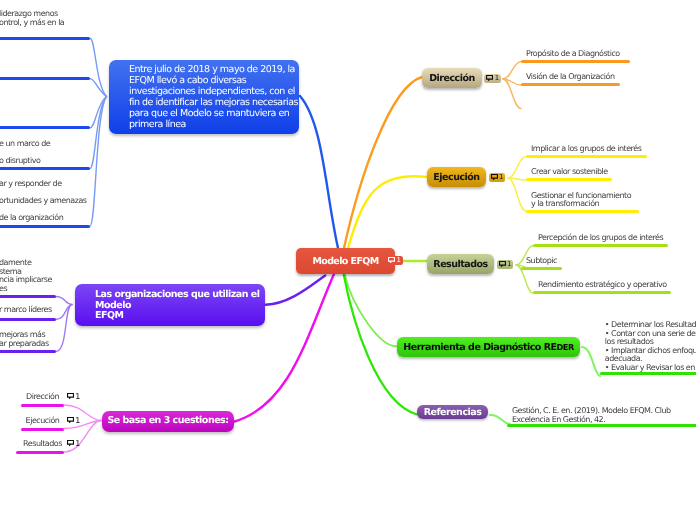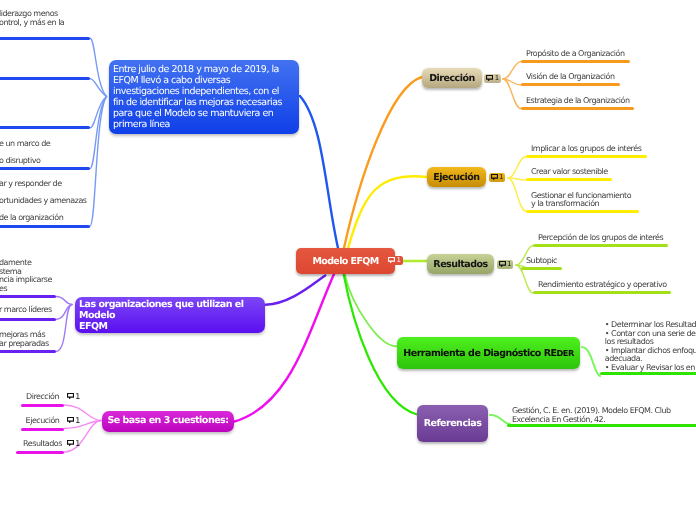--- a/index.html
+++ b/index.html
@@ -41,47 +41,47 @@
   
   .n-central{left:296px;top:248px;width:99px;height:26px;border-radius:5px;
     background:linear-gradient(#e5573f,#dd4730);
     box-shadow:0 1.5px 2.5px rgba(0,0,0,.30);
     color:#fff;letter-spacing:-0.6px;}
   .b-central{left:386px;top:256px;background:#e2503a;color:#fff;}
 
   
   .note{position:absolute;box-sizing:border-box;border-radius:7px;z-index:5;
         color:#fff;font-size:9.5px;line-height:10.85px;white-space:pre;
-        display:flex;align-items:center;padding:2px 4px 0;letter-spacing:-0.5px;
+        display:flex;align-items:center;padding:2px 20px 0;letter-spacing:-0.5px;
         box-shadow:0 2px 3px rgba(0,0,0,.25);}
   .nb-blue{left:109px;top:60px;width:190px;height:74px;
            background:linear-gradient(#4272f0,#0f3fe8);}
-  .nb-purple{left:75px;top:297px;width:190px;height:36px;font-weight:bold;
-           background:linear-gradient(#7c46f5,#5a0ef0);align-items:flex-end;}
+  .nb-purple{left:75px;top:284px;width:190px;height:42px;font-weight:bold;
+           background:linear-gradient(#7c46f5,#5a0ef0);}
   .nb-magenta{left:102px;top:411px;width:132px;height:21px;font-weight:bold;
            background:linear-gradient(#d92ada,#bc03bc);justify-content:center;padding:0 4px;}
 
   
   .n-direccion{left:422px;top:68px;width:60px;height:20px;color:#141414;
     background:linear-gradient(#e8dcb8,#b5a77f);box-shadow:0 1.5px 2.5px rgba(0,0,0,.28);}
   .b-direccion{left:484.3px;top:73.6px;background:linear-gradient(#ddd0ac,#bcae86);color:#141414;}
 
   .n-ejecucion{left:427px;top:167px;width:59px;height:20px;color:#141414;
     background:linear-gradient(#f2b81c,#c68d06);box-shadow:0 1.5px 2.5px rgba(0,0,0,.28);}
   .b-ejecucion{left:488.5px;top:172.8px;background:linear-gradient(#eab21b,#d29c10);color:#141414;}
 
   .n-resultados{left:427px;top:254px;width:67px;height:20px;color:#141414;
     background:linear-gradient(#c6d297,#97a567);box-shadow:0 1.5px 2.5px rgba(0,0,0,.28);}
   .b-resultados{left:496.5px;top:260px;background:linear-gradient(#bdc890,#a6b375);color:#141414;}
 
-  .n-herramienta{left:397px;top:337px;width:183px;height:32px;color:#0c0c0c;
+  .n-herramienta{left:397px;top:337px;width:183px;height:20px;color:#0c0c0c;
     background:linear-gradient(#4ef01e,#2ec40b);box-shadow:0 1.5px 2.5px rgba(0,0,0,.28);}
   .n-herramienta .small2{font-size:8.2px;}
 
-  .n-referencias{left:417px;top:405px;width:71px;height:37px;color:#fff;
+  .n-referencias{left:417px;top:405px;width:71px;height:14px;color:#fff;
     background:linear-gradient(#8a5fb0,#6a3b94);box-shadow:0 1.5px 2.5px rgba(0,0,0,.28);align-items:center;}
 </style>
 </head>
 <body>
 
 <div id="stage">
   <svg class="links" viewBox="0 0 696 520">
     <g fill="none" stroke-linecap="round">
 
       <path d="M300,96 C323.4,123.5 325.2,190.9 338,248" stroke="#1f57ef" stroke-width="2.4"></path>
@@ -189,29 +189,25 @@
   <div class="node n-herramienta">
     <span>Herramienta de Diagnóstico RE</span>
       <span class="small2">DER</span>
   </div>
 
   <div class="node n-referencias">
     <span>Referencias</span>
   </div>
 
   <div class="leaf lf-or" style="left:521px;top:49.6px;width:109px;height:13.4px">
-    <span class="txt">Propósito de a Organización</span>
+    <span class="txt">Propósito de a Diagnóstico</span>
     <span class="rule"></span>
   </div>
   <div class="leaf lf-or" style="left:521px;top:73.1px;width:99px;height:13.4px">
     <span class="txt">Visión de la Organización</span>
-    <span class="rule"></span>
-  </div>
-  <div class="leaf lf-or" style="left:521px;top:96.6px;width:113px;height:13.4px">
-    <span class="txt">Estrategia de la Organización</span>
     <span class="rule"></span>
   </div>
 
   <div class="leaf lf-ye" style="left:526px;top:144.6px;width:121px;height:13.4px">
     <span class="txt">Implicar a los grupos de interés</span>
     <span class="rule"></span>
   </div>
   <div class="leaf lf-ye" style="left:526px;top:168.1px;width:86px;height:13.4px">
     <span class="txt">Crear valor sostenible</span>
     <span class="rule"></span>

